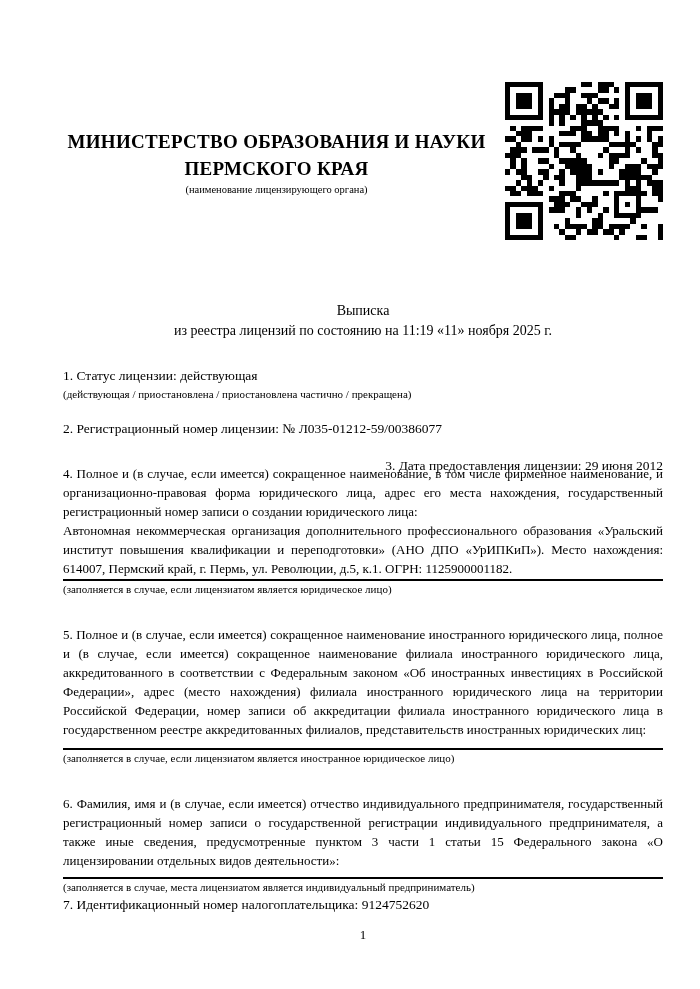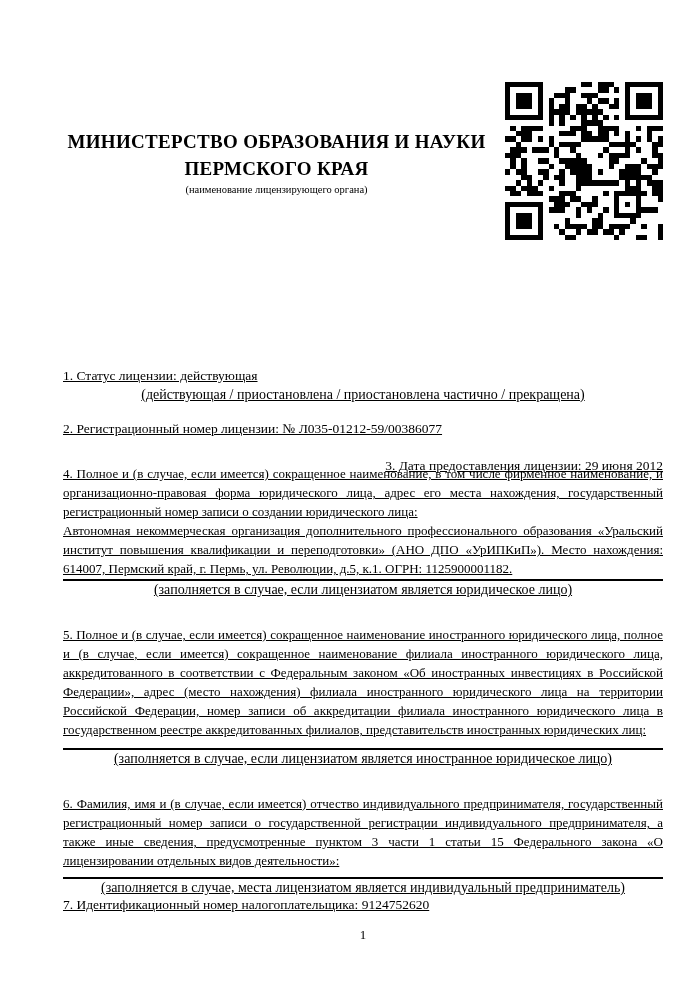--- a/index.html
+++ b/index.html
@@ -18,26 +18,26 @@
   }
   .qr{
     position:absolute;left:505px;top:82px;width:158px;height:158px;
   }
   .qr svg{display:block;width:158px;height:158px;shape-rendering:crispEdges;}
   .title-block{
     position:absolute;left:63px;top:301px;width:600px;text-align:center;
     font-size:14px;line-height:20px;
   }
   .item{
-    position:absolute;left:63px;width:600px;font-size:13.5px;line-height:20px;text-decoration:underline;
+    position:absolute;left:63px;width:600px;font-size:13.5px;line-height:20px;
   }
   .item.justified{font-size:13px;line-height:19px;text-align:justify;}
   .para{text-align:justify;}
   .caption{
-    font-size:14px;line-height:13px;text-align:center;margin-top:2px;
+    font-size:11px;line-height:13px;margin-top:2px;
   }
   .rule{
     height:0;border-top:2px solid #000;margin-top:1px;
   }
   .spacer8{height:8px;}
   .spacer6{height:6px;}
   #item1{top:366px;}
   #item2{top:419px;}
   #item3{top:456px;text-align:right;}
   #item4{top:464px;}
@@ -464,20 +464,24 @@
         <rect x="6" y="28" width="1" height="1" fill="#000000"></rect>
         <rect x="11" y="28" width="1" height="1" fill="#000000"></rect>
         <rect x="12" y="28" width="1" height="1" fill="#000000"></rect>
         <rect x="20" y="28" width="1" height="1" fill="#000000"></rect>
         <rect x="24" y="28" width="1" height="1" fill="#000000"></rect>
         <rect x="25" y="28" width="1" height="1" fill="#000000"></rect>
         <rect x="28" y="28" width="1" height="1" fill="#000000"></rect>
       </svg>
   </div>
 
+  <div class="title-block">
+    <div>Выписка</div>
+    <div>из реестра лицензий по состоянию на 11:19 «11» ноября 2025 г.</div>
+  </div>
 
   <div class="item" id="item1">
     <div>1. Статус лицензии: действующая</div>
     <div class="caption">(действующая / приостановлена / приостановлена частично / прекращена)</div>
   </div>
 
   <div class="item" id="item2">
     <div>2. Регистрационный номер лицензии: № Л035-01212-59/00386077</div>
   </div>
 

